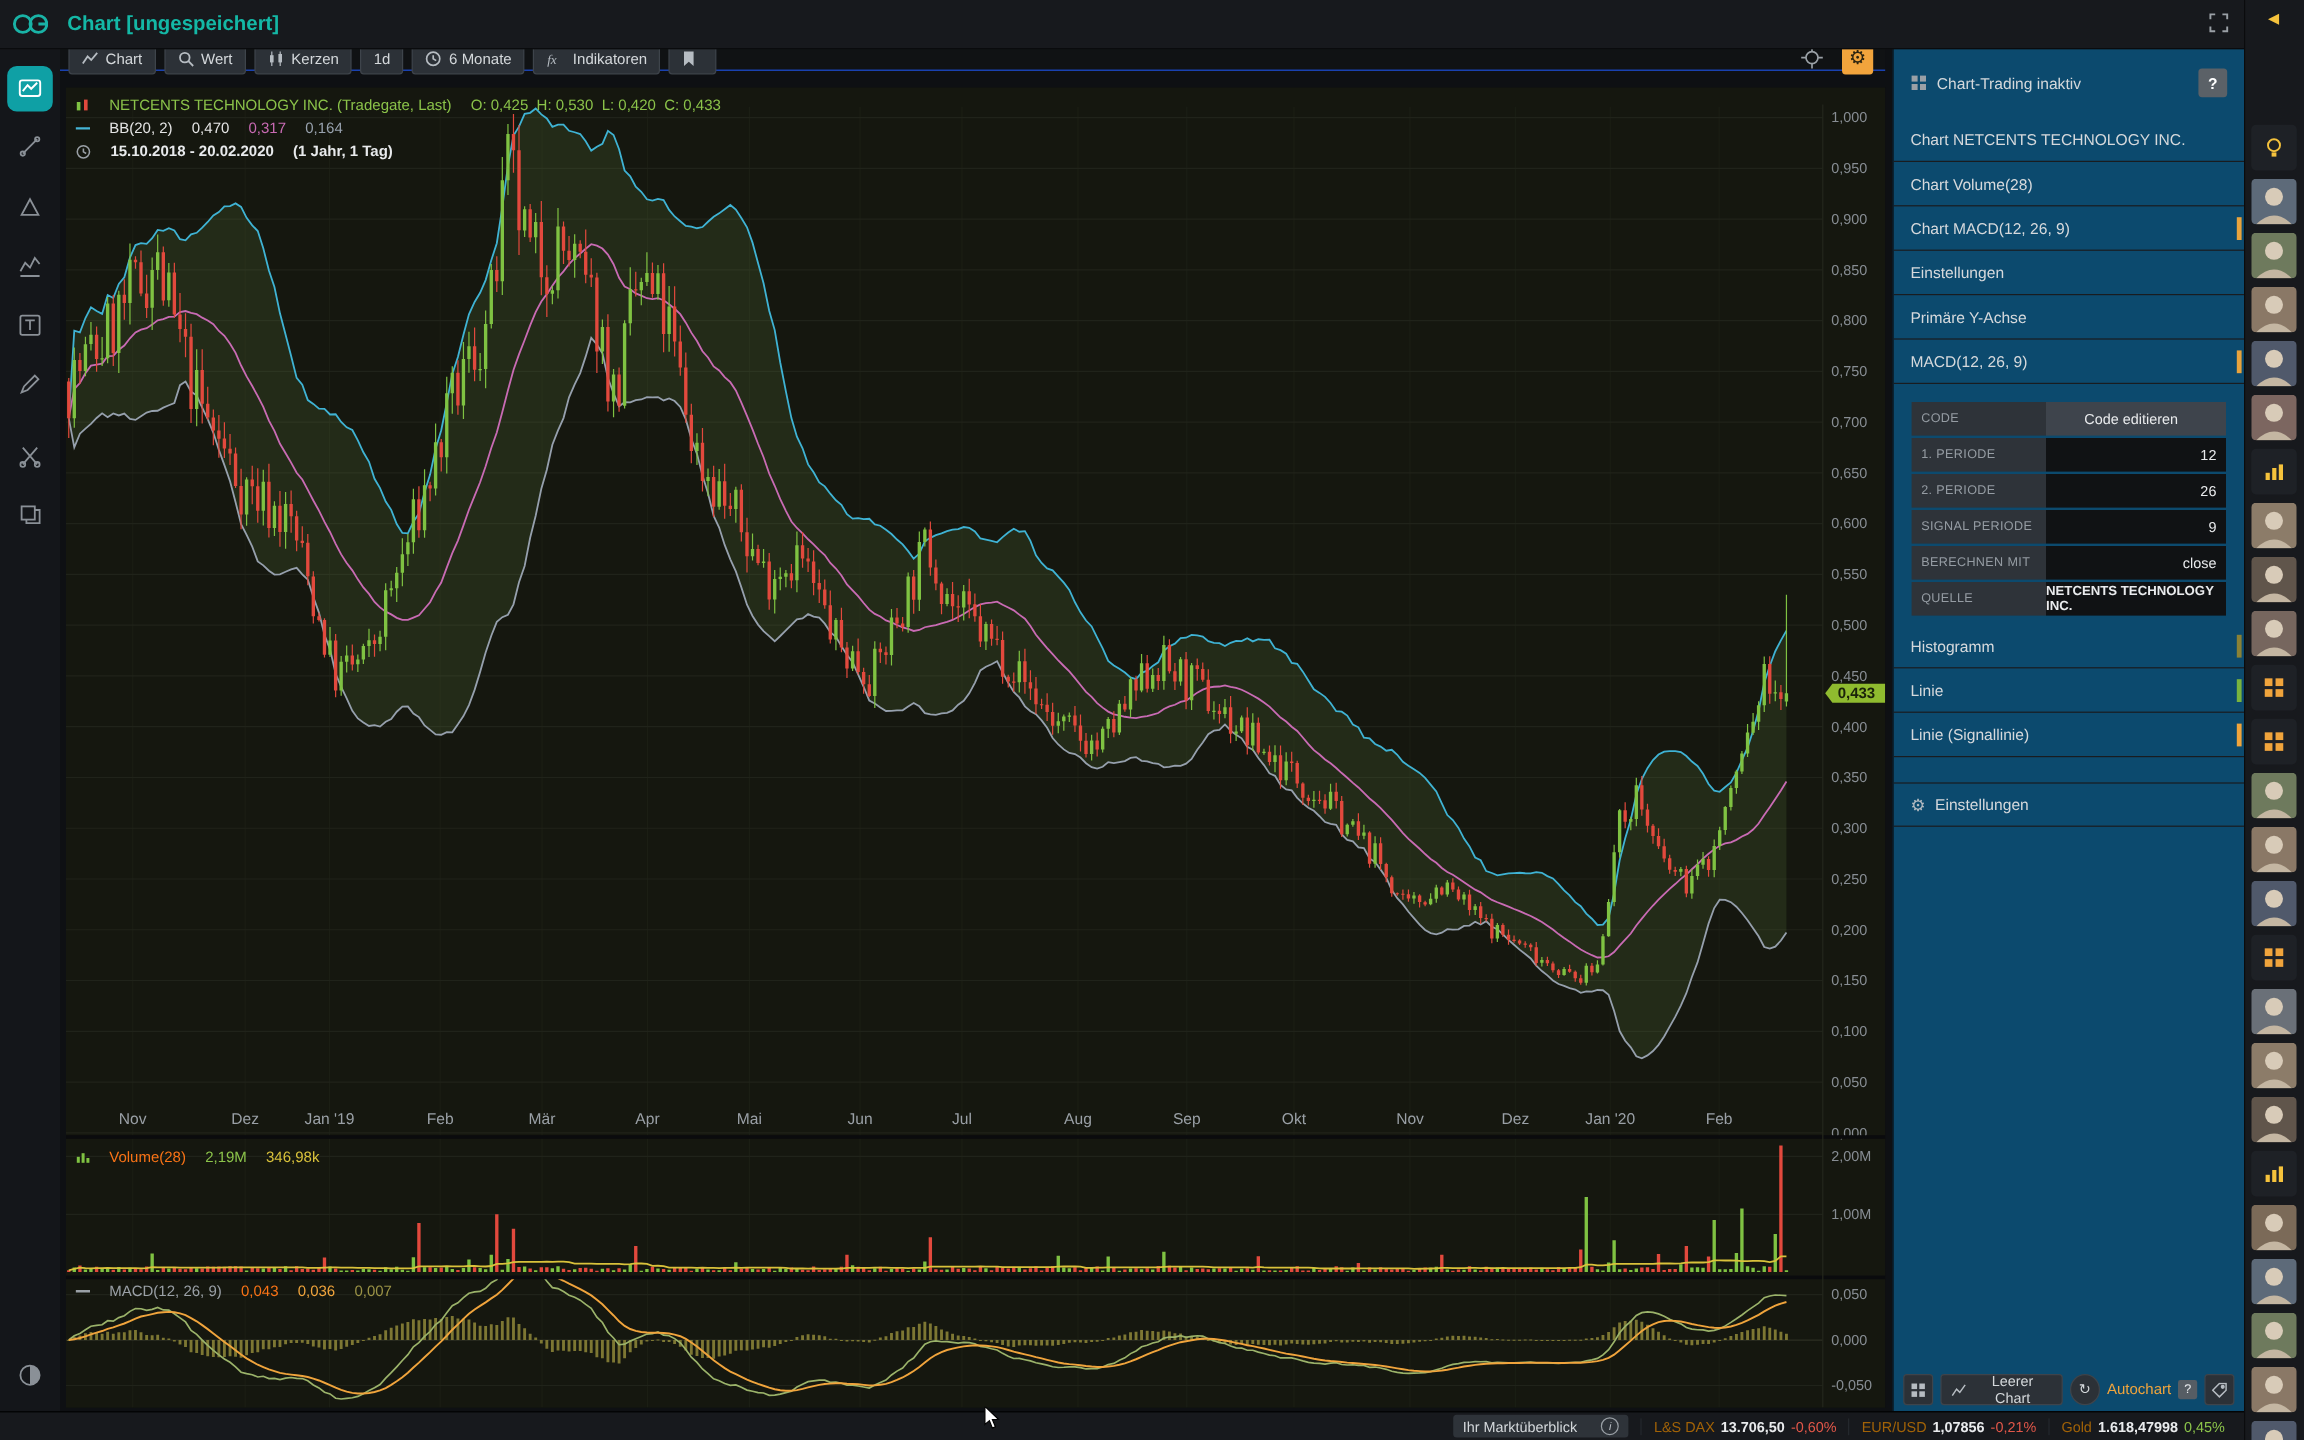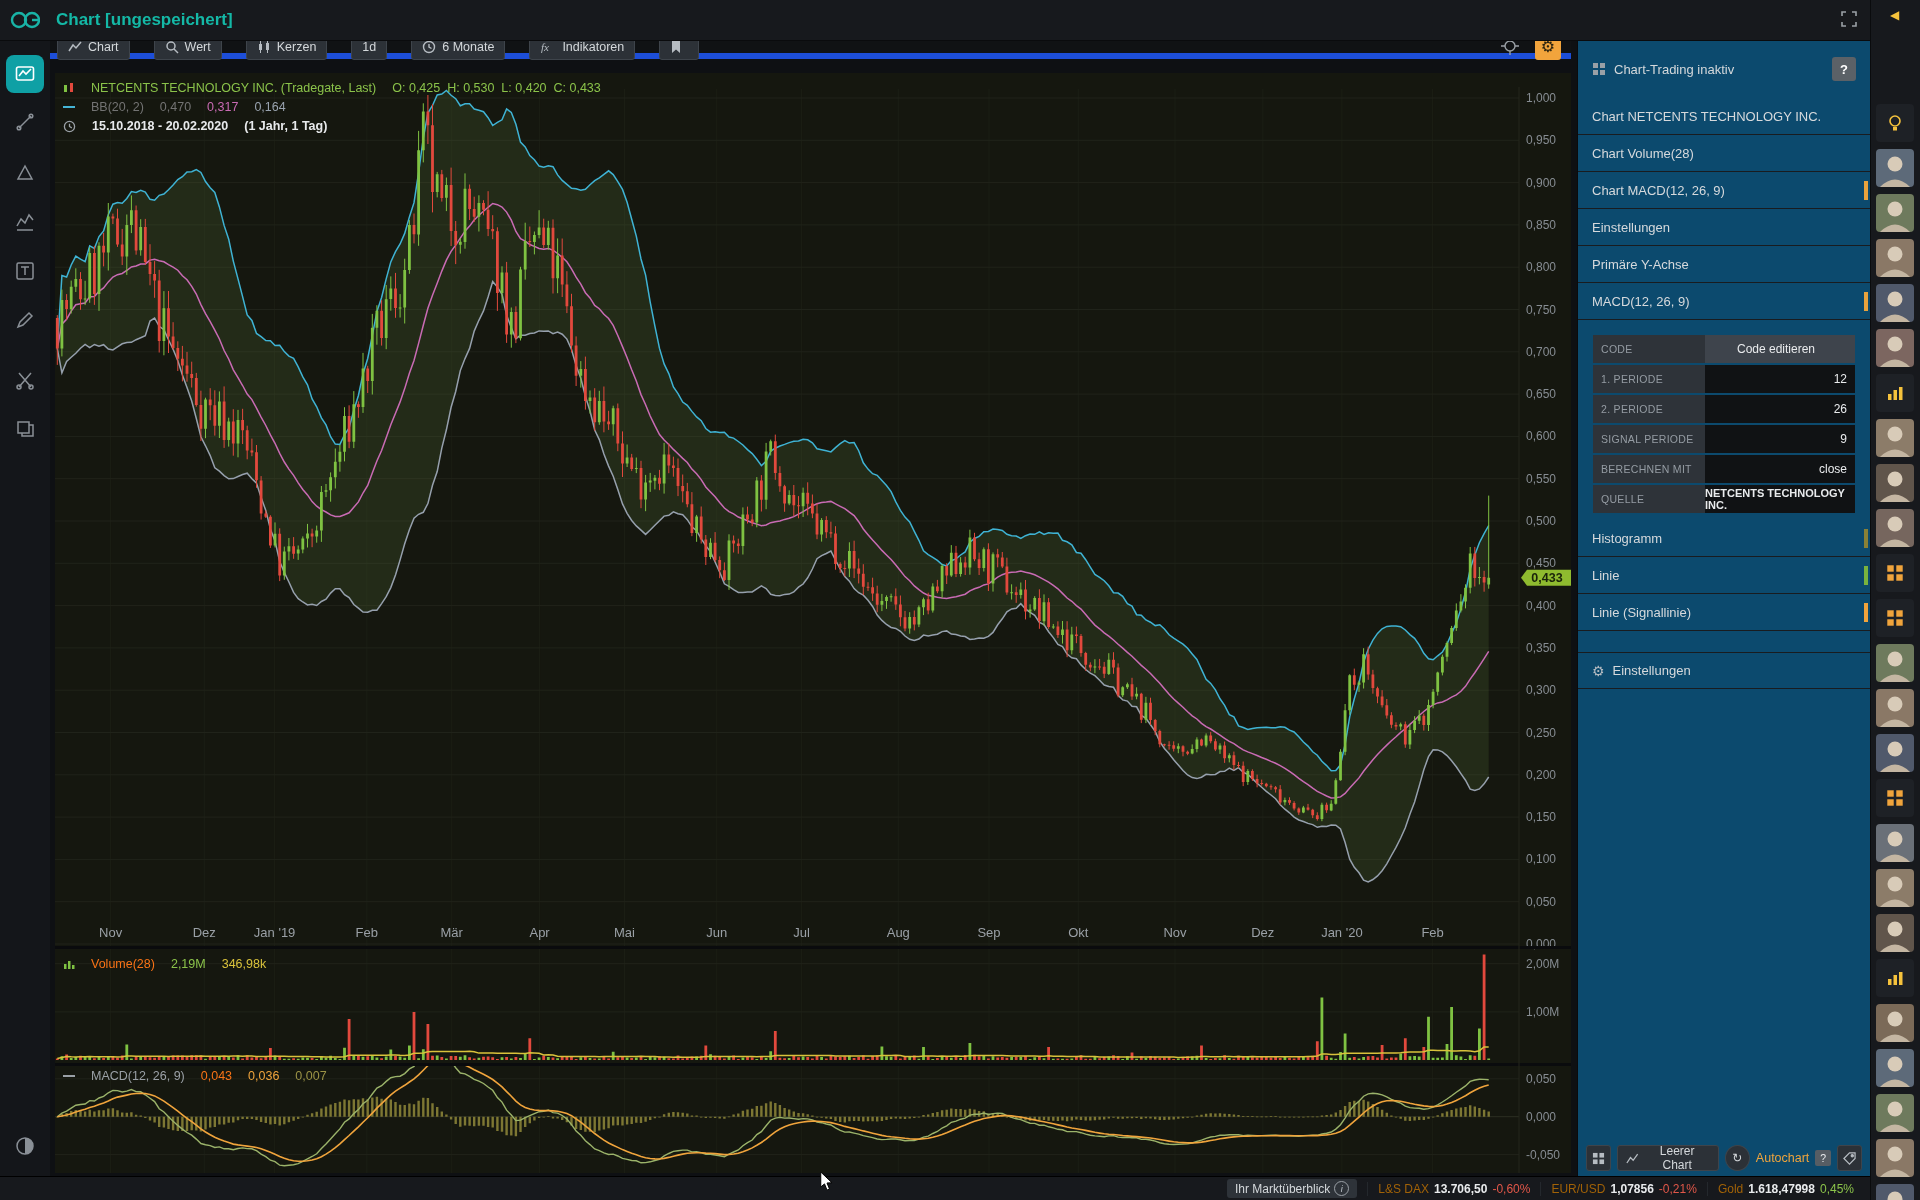--- a/index.html
+++ b/index.html
@@ -9,34 +9,34 @@
   .topbar{position:absolute;left:0;top:0;width:1920px;height:40px;background:#17191d;border-bottom:1px solid #0a0b0d;display:flex;align-items:center;z-index:5;}
   .logo{margin-left:10px;display:flex;align-items:center;}
   .title{margin-left:16px;font-size:17px;font-weight:bold;color:#14b8a6;}
   .expand-btn{position:absolute;left:1838px;top:9px;width:22px;height:22px;background:none;border:none;color:#9aa0a6;padding:0;cursor:pointer;}
   
   .rail{position:absolute;left:0;top:40px;width:50px;height:1136px;background:#14161a;}
   .rail-active{position:absolute;left:6px;top:15px;width:38px;height:38px;border-radius:8px;background:#0fa0a5;border:none;display:flex;align-items:center;justify-content:center;cursor:pointer;}
   .rail-btn{position:absolute;left:14px;width:22px;height:22px;background:none;border:none;padding:0;color:#8a9097;cursor:pointer;}
   .rail-btn svg{display:block;}
   
-  .cbar{position:absolute;left:50px;top:40px;width:1521px;height:19px;background:#101214;display:flex;align-items:center;gap:24px;padding-left:7px;box-sizing:border-box;border-bottom:6px solid #1d4ed8;}
+  .cbar{position:absolute;left:50px;top:40px;width:1521px;height:19px;background:#101214;display:flex;align-items:center;gap:7px;padding-left:7px;box-sizing:border-box;border-bottom:1px solid #1d4ed8;}
   .tbtn{height:26px;background:#2c3137;border:1px solid #3e444b;border-radius:3px;color:#d4d8db;font-size:12.5px;display:inline-flex;align-items:center;gap:6px;padding:0 10px;cursor:pointer;font-family:inherit;}
   .tbtn svg{color:#b6bcc2;}
   .cbar-right{margin-left:auto;display:flex;align-items:center;gap:14px;padding-right:10px;}
   .icon-plain{background:none;border:none;color:#9aa0a6;padding:0;width:22px;height:22px;cursor:pointer;}
   .gear-btn{width:26px;height:26px;background:#f2a43c;border:none;border-radius:3px;color:#2b2310;font-size:16px;line-height:26px;text-align:center;cursor:pointer;padding:0;}
   
   .chart{position:absolute;left:55px;top:73px;width:1516px;height:1100px;background:#15170f;}
   #chart-svg-wrap{position:absolute;left:0;top:0;}
   #chart-svg text{font-family:"Liberation Sans",sans-serif;}
   .ax{fill:#878d93;font-size:12px;}
   .mx{fill:#9aa0a6;font-size:13px;text-anchor:middle;}
   .lg{position:absolute;display:flex;gap:16px;align-items:center;font-size:12.5px;white-space:pre;z-index:2;}
-  .grn{color:#8bc34a;}.cyn{color:#737373;}.pnk{color:#c96bb4;}.gry{color:#98a2ae;}
+  .grn{color:#8bc34a;}.cyn{color:#e5e5e5;}.pnk{color:#c96bb4;}.gry{color:#98a2ae;}
   .wht{color:#e8eaec;font-weight:bold;}.yel{color:#d9c23b;}.org{color:#f0a43c;}
   .dim{color:#9aa0a6;}.olv{color:#9b9346;}.mgr{color:#f97316;}
   
   .panel{position:absolute;left:1577px;top:40px;width:292px;height:1136px;background:#0c4a6e;border-left:1px solid #0a0b0d;}
   .p-head{position:absolute;left:0;top:0;width:100%;height:58px;display:flex;align-items:center;padding:0 14px;box-sizing:border-box;color:#d4d8db;font-size:13px;gap:8px;}
   .help-btn{margin-left:auto;width:24px;height:24px;background:#5b6167;border:none;border-radius:3px;color:#fff;font-weight:bold;font-size:13px;cursor:pointer;}
   .p-rows{position:absolute;left:0;width:100%;}
   .p-row{height:37px;display:flex;align-items:center;padding:0 14px;border-bottom:1px solid #191c20;color:#d6d9dc;font-size:13px;position:relative;box-sizing:border-box;cursor:pointer;}
   .marker{position:absolute;right:2px;top:9px;width:4px;height:19px;display:none;}
   .set-table{position:absolute;left:15px;width:262px;}
@@ -53,21 +53,21 @@
   .pf-btn.round{border-radius:50%;}
   .autochart{color:#f0a43c;font-size:12.5px;margin-left:auto;cursor:pointer;}
   .q-badge{width:16px;height:16px;background:#565d64;border-radius:2px;color:#e9ebed;font-size:10.5px;display:inline-flex;align-items:center;justify-content:center;cursor:pointer;}
   
   .strip{position:absolute;right:0;top:0;width:49px;height:1200px;background:#17191d;border-left:1px solid #0a0b0d;z-index:6;overflow:hidden;}
   .collapse{position:absolute;left:19px;top:8px;color:#f5c23c;font-size:12px;cursor:pointer;}
   .tile{position:absolute;left:5px;width:38px;height:38px;border-radius:4px;overflow:hidden;cursor:pointer;}
   .icon-tile{background:#1e2126;display:flex;align-items:center;justify-content:center;}
   
   .status{position:absolute;left:0;top:1176px;width:1920px;height:24px;background:#17191d;border-top:1px solid #000;display:flex;align-items:center;justify-content:flex-end;padding-right:56px;box-sizing:border-box;font-size:12px;z-index:5;}
-  .pill{background:#2e3339;border-radius:3px;height:19px;display:flex;align-items:center;gap:4px;padding:0 8px;color:#d4d8db;margin-right:10px;cursor:pointer;}
+  .pill{background:#2e3339;border-radius:3px;height:19px;display:flex;align-items:center;gap:20px;padding:0 8px;color:#d4d8db;margin-right:10px;cursor:pointer;}
   .info-i{display:inline-flex;width:13px;height:13px;border:1px solid #9aa0a6;border-radius:50%;color:#bfc5cb;font-size:9px;align-items:center;justify-content:center;font-style:italic;}
   .q{display:flex;align-items:center;gap:5px;padding:0 10px;border-left:1px solid #24282d;cursor:pointer;}
   .q .lab{color:#a16207;}.q b{color:#e9ebed;}
   .q .chg.up{color:#8bc34a;}.q .chg.down{color:#e25749;}
   .cursor{position:absolute;left:818px;top:1172px;z-index:20;pointer-events:none;}
 </style>
 </head>
 <body>
 
 <div class="app">

